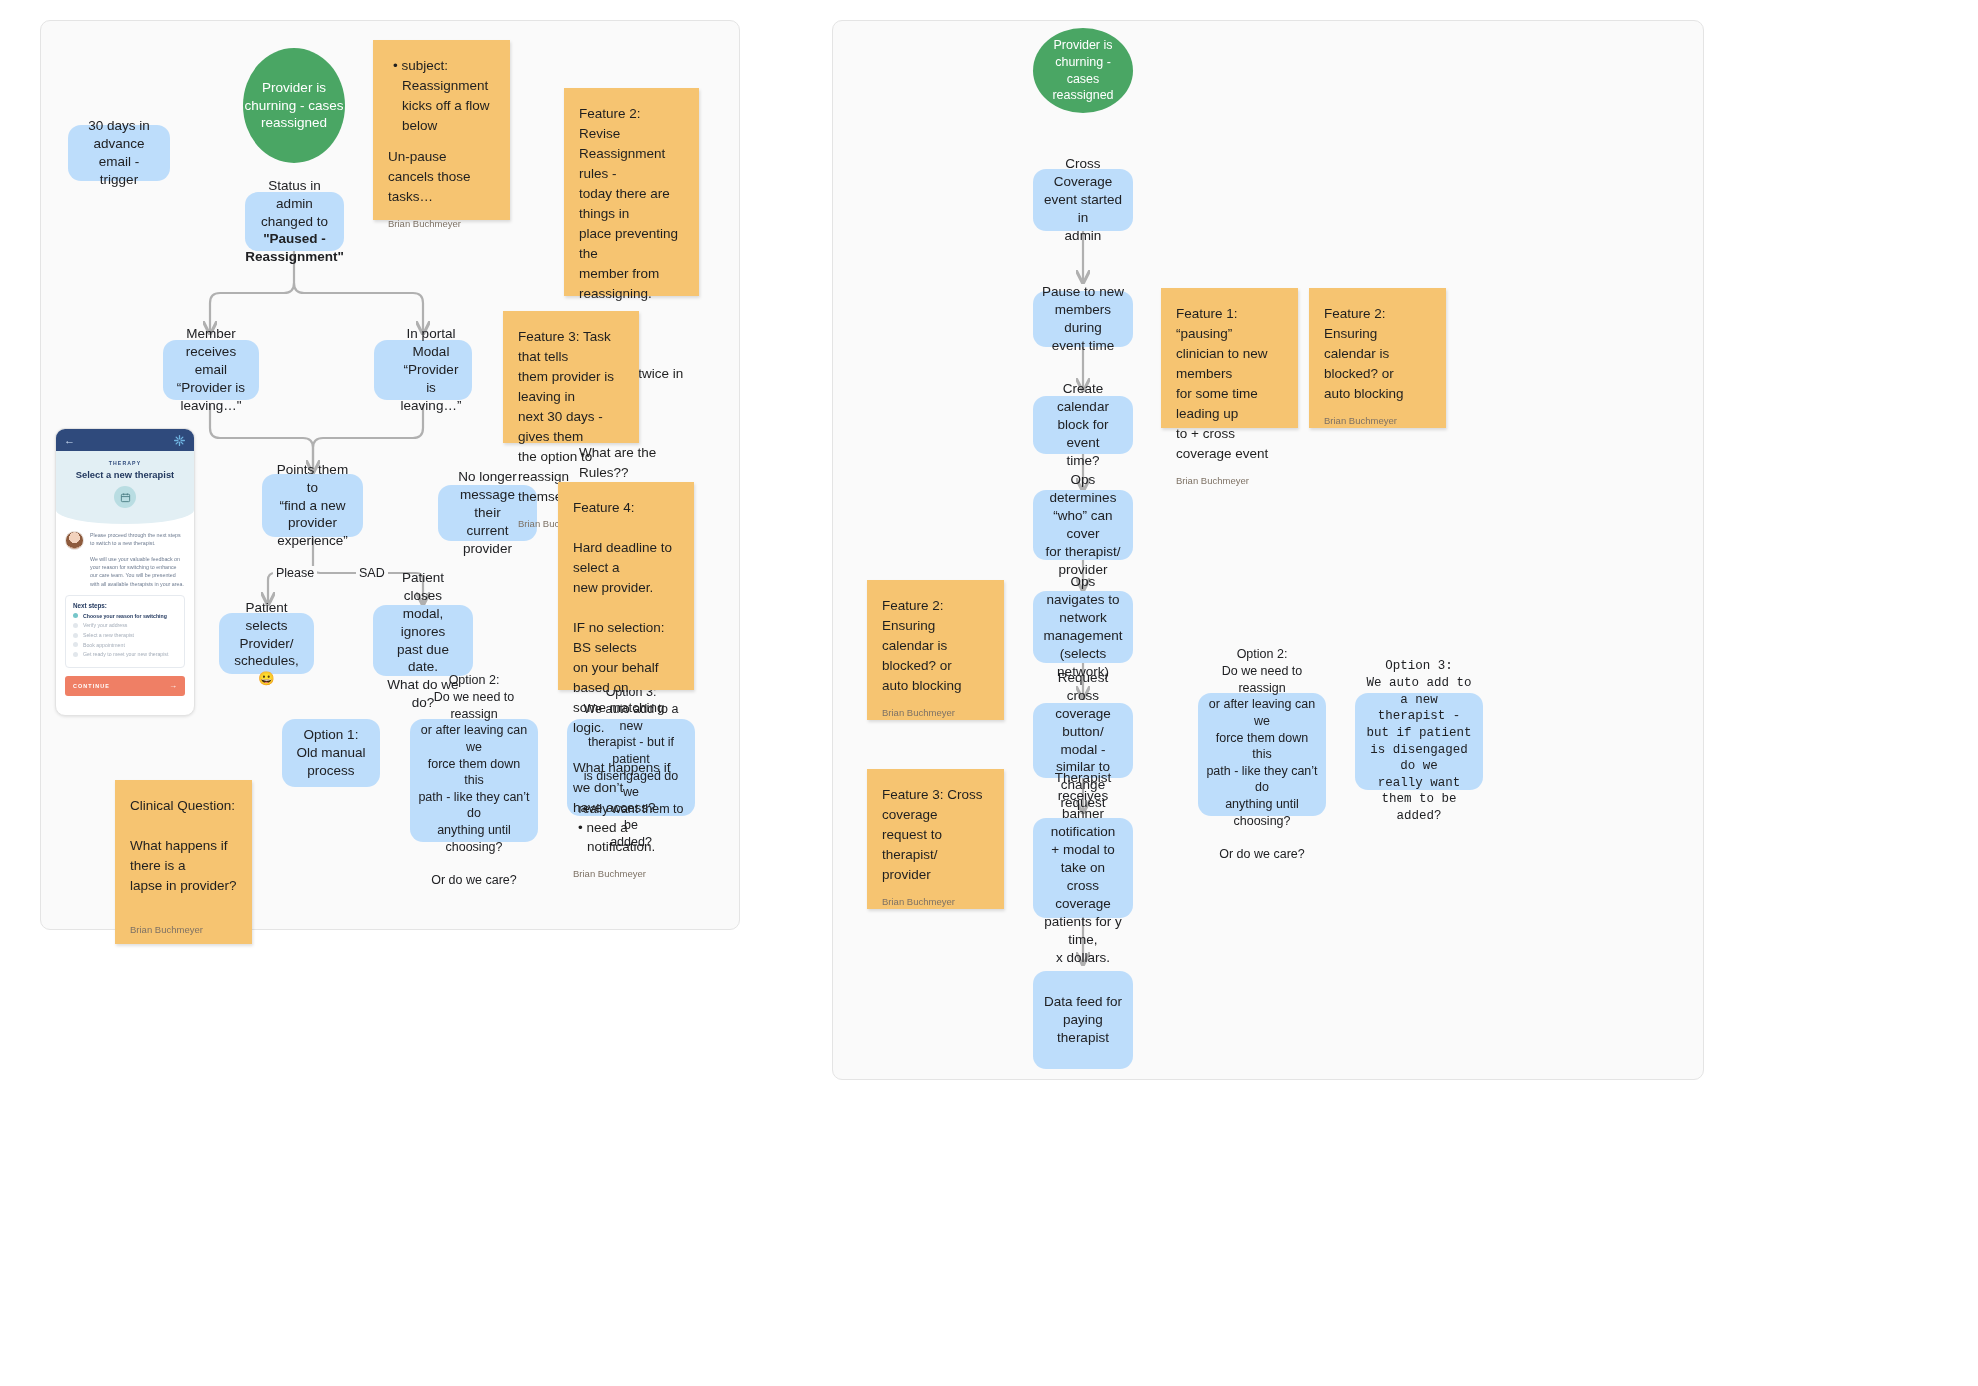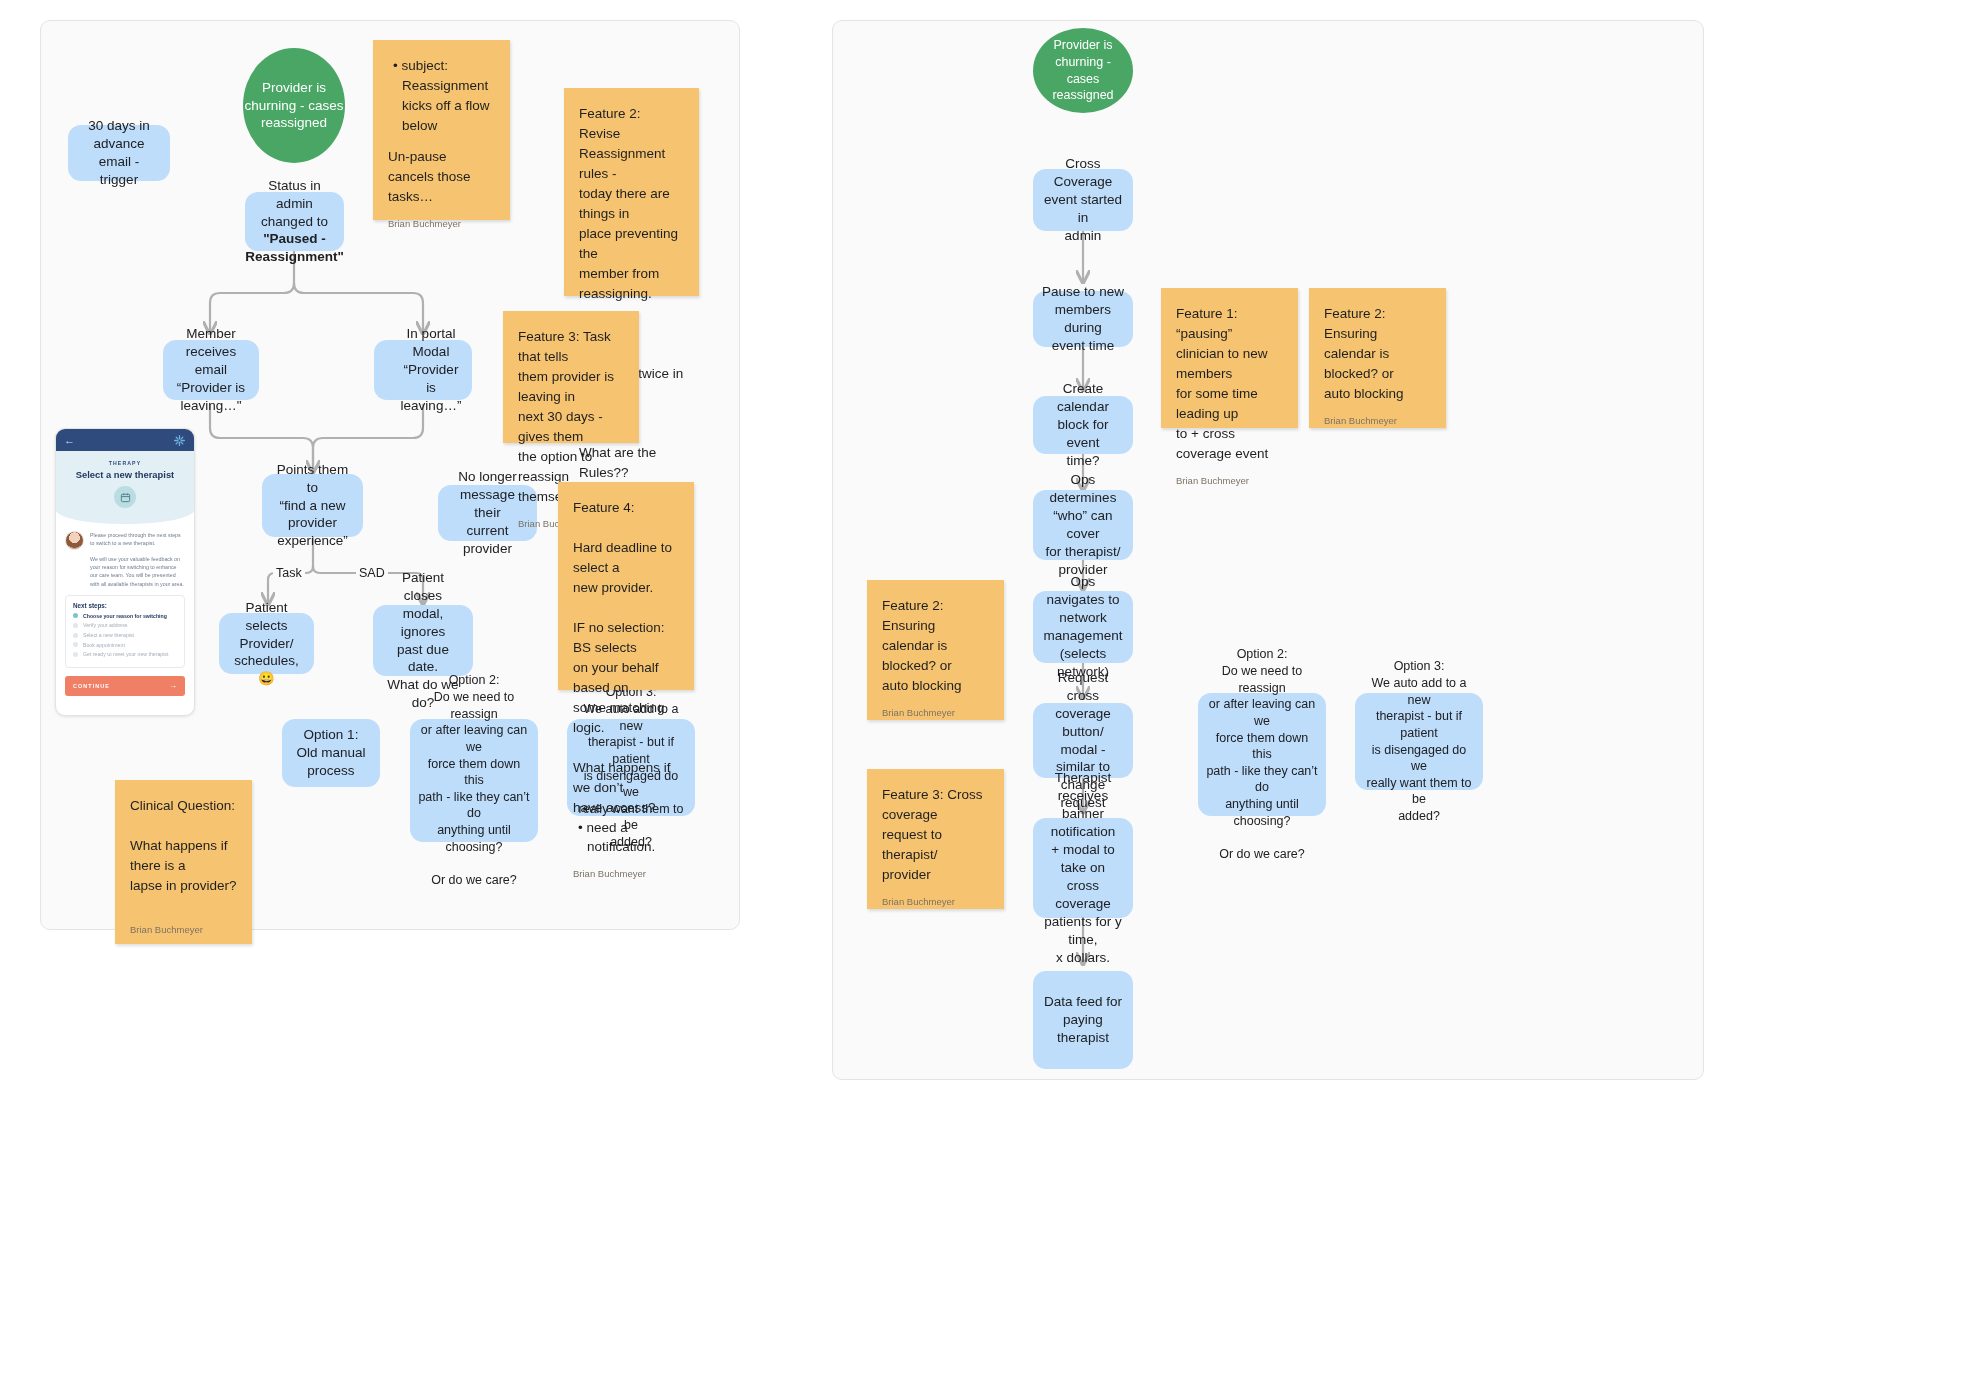--- a/index.html
+++ b/index.html
@@ -173,21 +173,21 @@
 
   <div class="node blue" style="left:374px; top:340px; width:98px; height:60px;padding-left:24px;">In portal Modal
 “Provider is
 leaving…”</div>
 
   <div class="node blue" style="left:262px; top:474px; width:101px; height:63px;">Points them to
 “find a new
 provider
 experience”</div>
 
-  <div class="edge-label" style="left:273px; top:566px;">Task</div>
+  <div class="edge-label" style="left:273px; top:566px;">Please</div>
   <div class="edge-label" style="left:356px; top:566px;">SAD</div>
 
   <div class="node blue" style="left:438px; top:485px; width:99px; height:56px;">No longer
 message their
 current provider</div>
 
   <div class="node blue" style="left:219px; top:613px; width:95px; height:61px;">Patient selects
 Provider/
 schedules, 😀</div>
 
@@ -392,21 +392,21 @@
 
   <div class="node blue" style="left:1198px; top:693px; width:128px; height:123px; font-size:12.5px;">Option 2:
 Do we need to reassign
 or after leaving can we
 force them down this
 path - like they can’t do
 anything until choosing?
 
 Or do we care?</div>
 
-  <div class="node blue" style="left:1355px; top:693px; width:128px; height:97px; font-size:12.5px;">Option 3:
+  <div class="node blue" style="left:1355px; top:693px; width:128px; height:97px; font-size:12.5px;font-family:Liberation Mono, monospace;">Option 3:
 We auto add to a new
 therapist - but if patient
 is disengaged do we
 really want them to be
 added?</div>
 
   <div class="sticky" style="left:1161px; top:288px; width:137px; height:140px;">
     <div class="body">Feature 1: “pausing”
 clinician to new members
 for some time leading up

